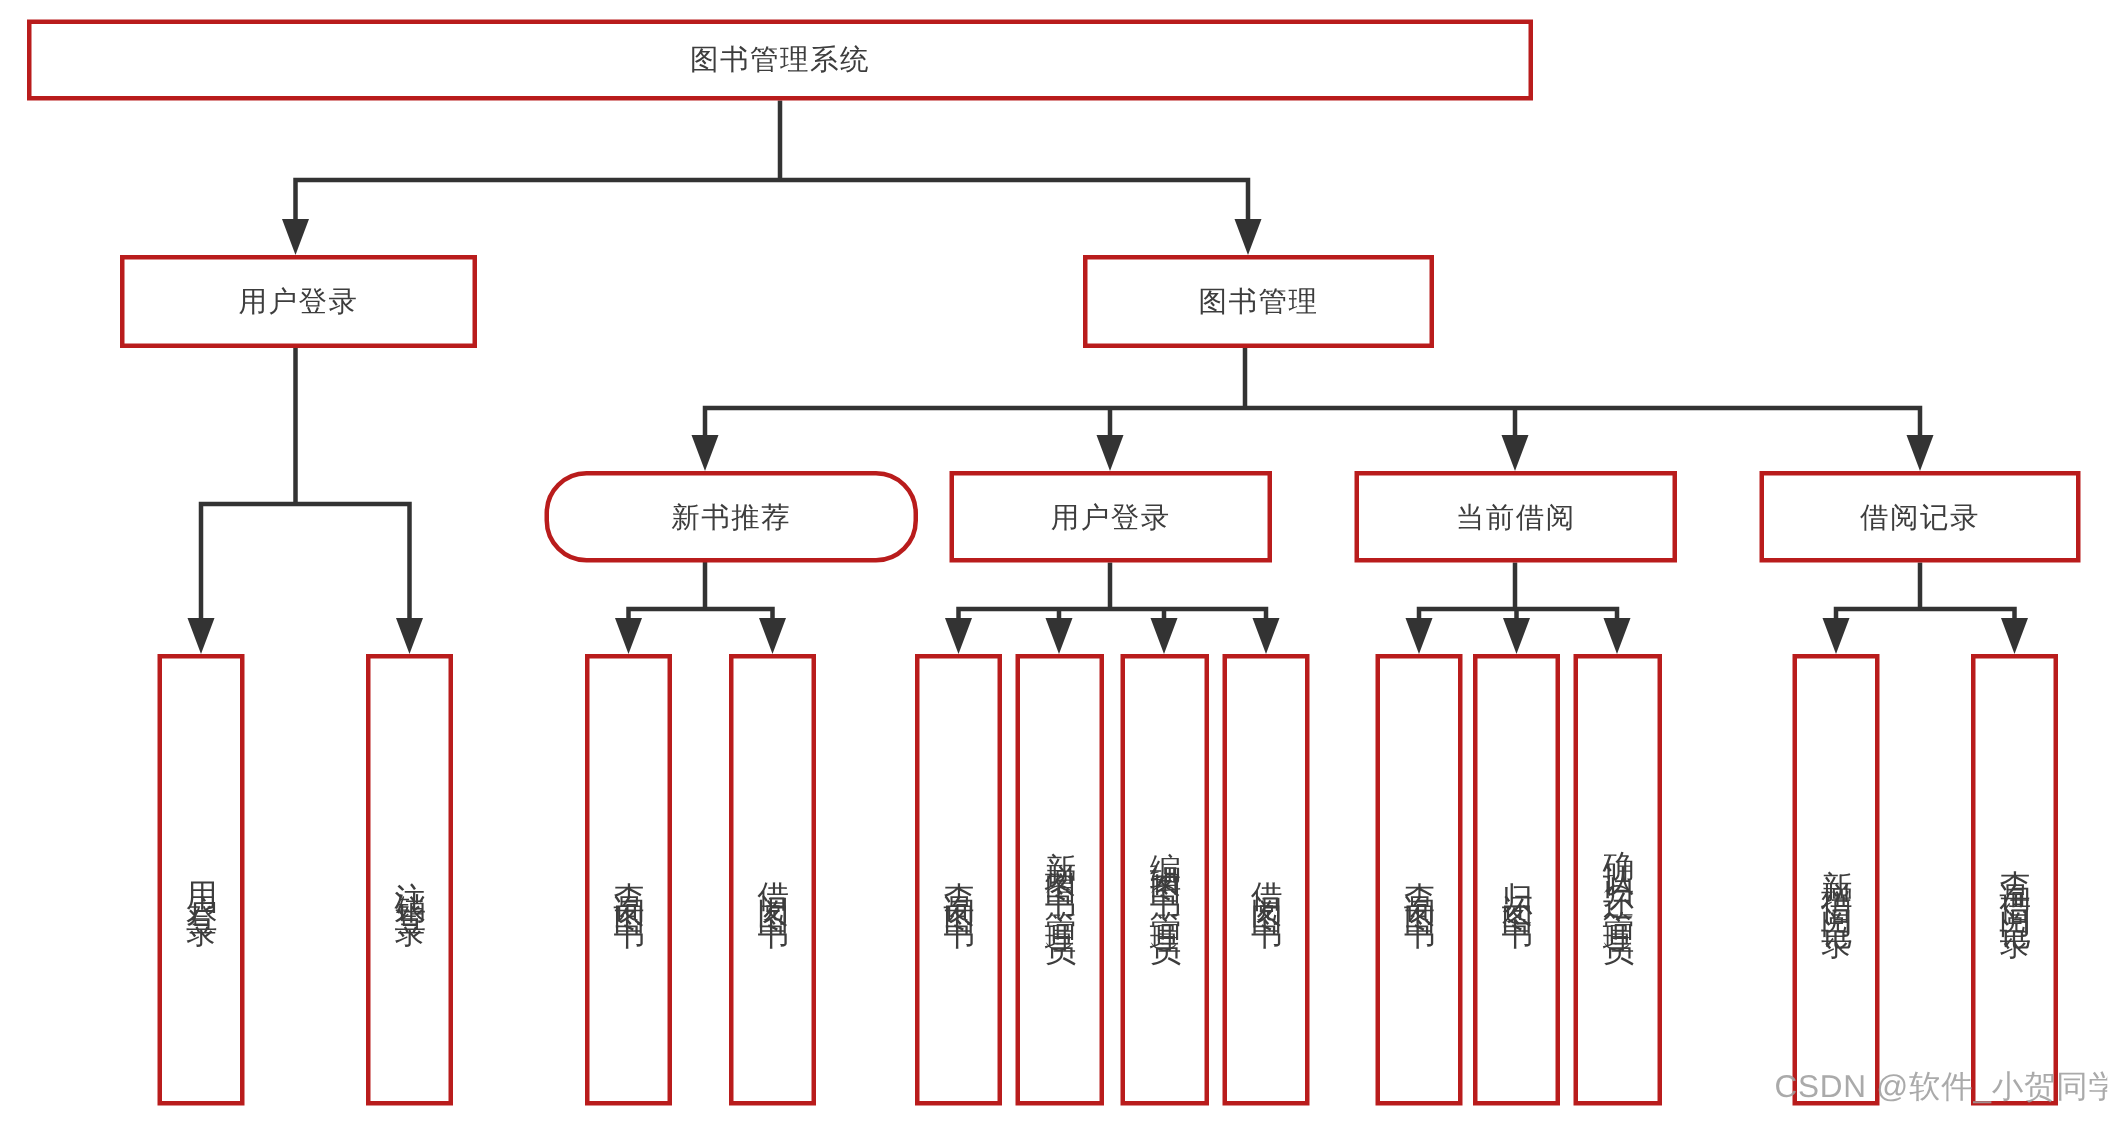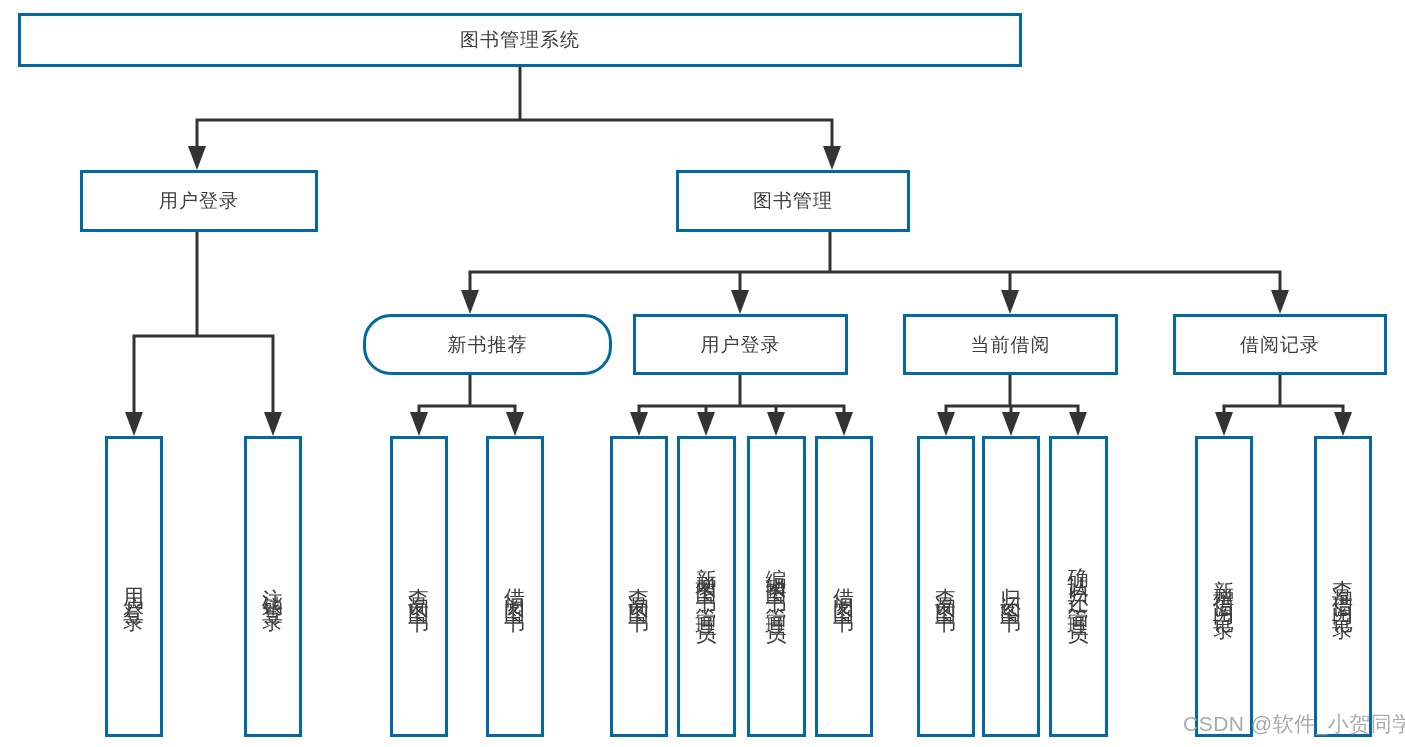--- a/index.html
+++ b/index.html
@@ -12,21 +12,21 @@
     overflow: hidden;
   }
   .connectors {
     position: absolute;
     left: 0; top: 0;
     z-index: 1;
   }
   .node {
     position: absolute;
     box-sizing: border-box;
-    border: 3px solid #0369a1;
+    border: 3px solid #b91c1c;
     background: #ffffff;
     color: #3d3d3d;
     display: flex;
     align-items: center;
     justify-content: center;
     z-index: 2;
   }
   .h-node { font-size: 19px; letter-spacing: 1px; }
   .root-node { font-size: 19px; letter-spacing: 1px; }
   .v-node span {
@@ -93,21 +93,21 @@
     </g>
   </svg>
 
   <div class="node root-node" style="left:18px; top:13px; width:1004px; height:54px;">
     <span>图书管理系统</span>
   </div>
 
   <div class="node h-node" style="left:80px; top:170px; width:238px; height:62px;">
     <span>用户登录</span>
   </div>
-  <div class="node h-node" style="left:676px; top:170px; width:234px; height:62px;">
+  <div class="node h-node" style="left:722px; top:170px; width:234px; height:62px;">
     <span>图书管理</span>
   </div>
 
   <div class="node h-node" style="left:363px; top:314px; width:249px; height:61px;border-radius:28px;">
     <span>新书推荐</span>
   </div>
   <div class="node h-node" style="left:633px; top:314px; width:215px; height:61px;">
     <span>用户登录</span>
   </div>
   <div class="node h-node" style="left:903px; top:314px; width:215px; height:61px;text-align:right;">

